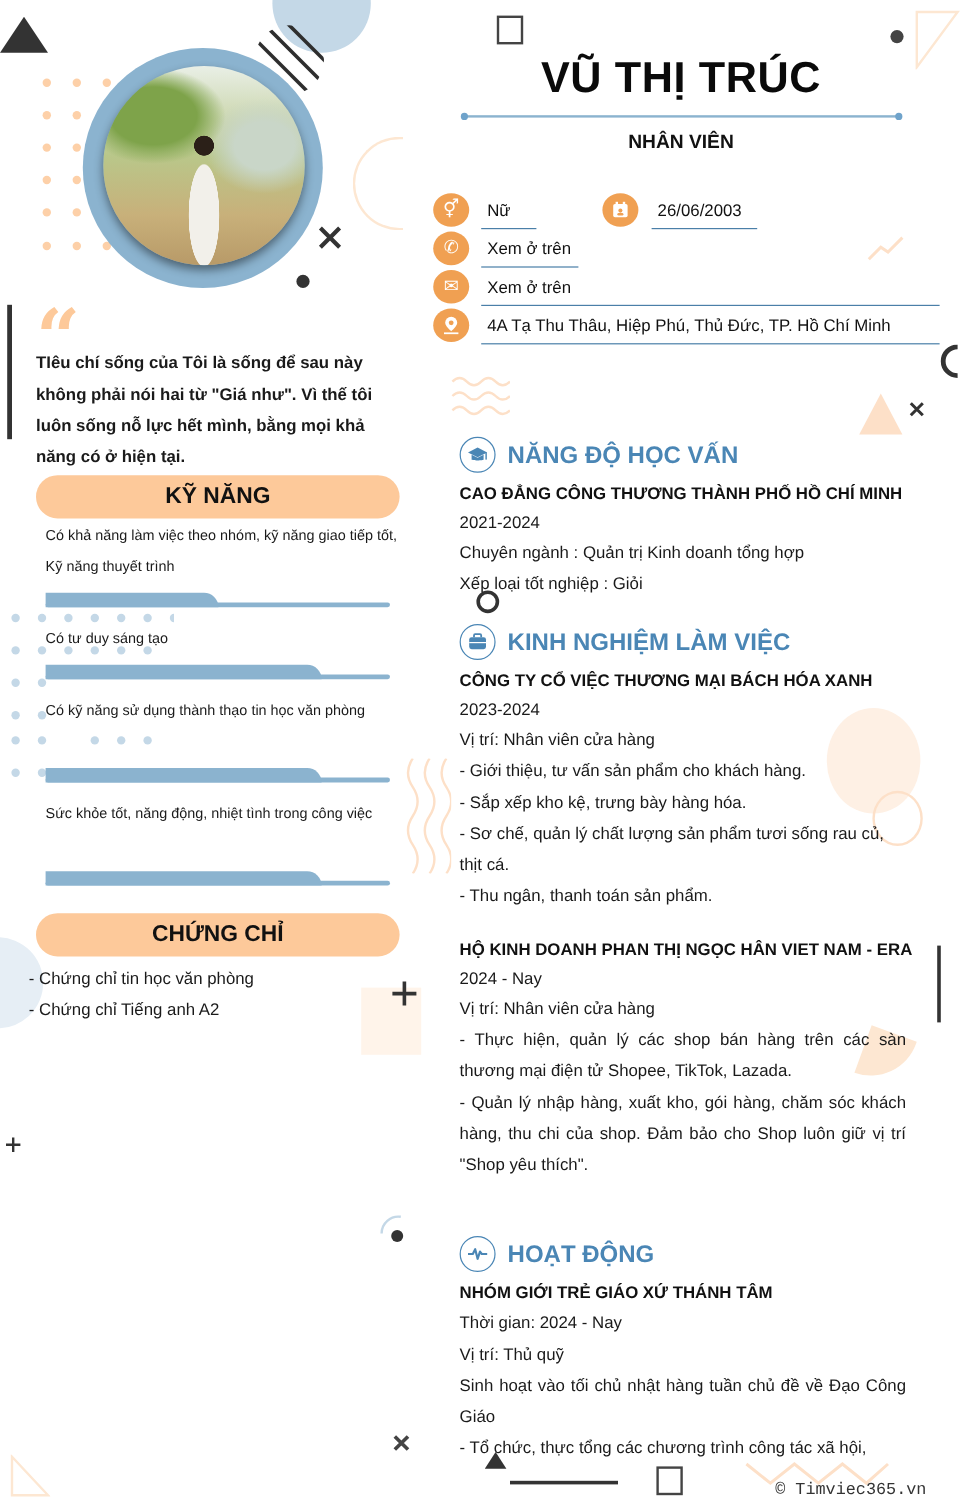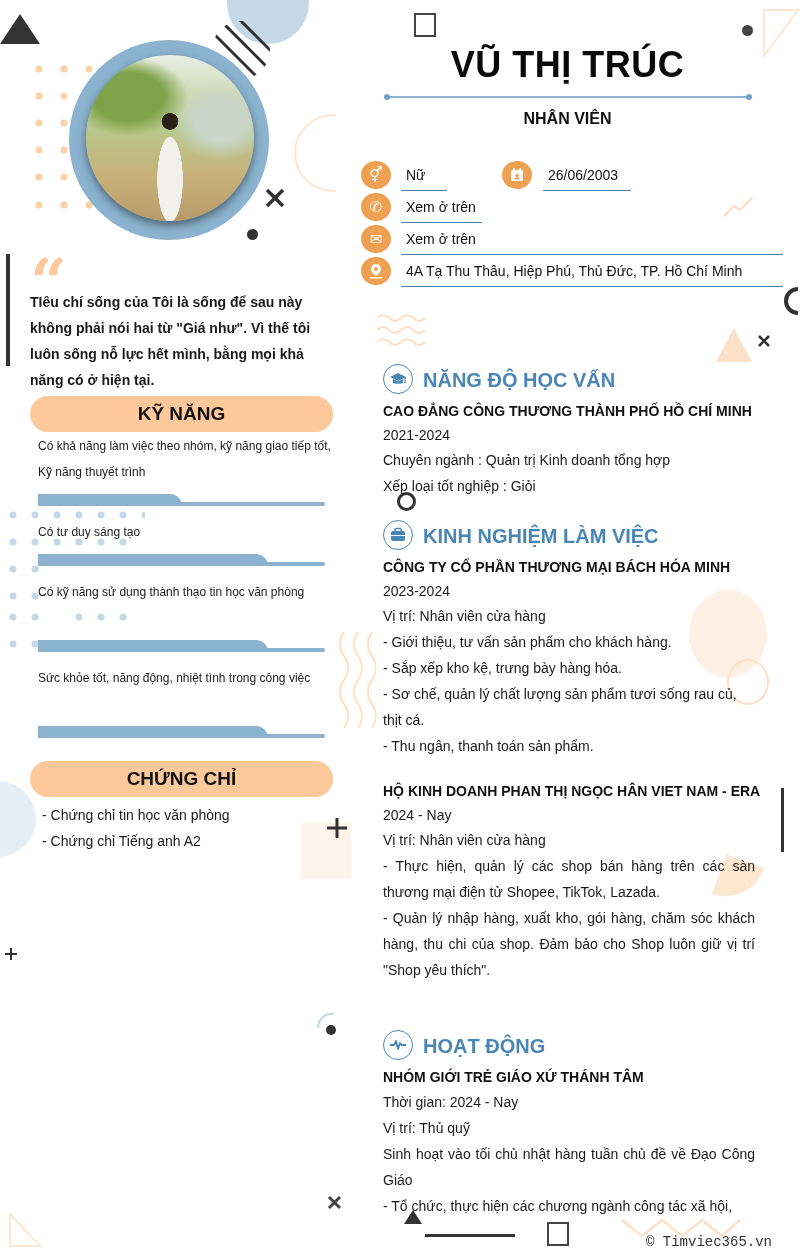--- a/index.html
+++ b/index.html
@@ -21,21 +21,21 @@
   .quote-mark { left: 30px; top: 250px; font-family: "DejaVu Serif", serif; font-size: 64px; line-height: 1; color: #fdc99a; font-weight: bold; }
   .quote-bar { left: 6px; top: 254px; width: 4px; height: 112px; background: #333; }
   .motto { left: 30px; top: 289px; width: 310px; font-size: 14px; line-height: 26px; color: #1a1a1a; font-weight: bold; }
 
   .pill { position: absolute; left: 30px; width: 303px; height: 36px; border-radius: 18px; background: #fdc99a;
           text-align: center; font-weight: bold; font-size: 19px; line-height: 36px; color: #111; }
   .skill-text { position: absolute; left: 38px; width: 300px; font-size: 12px; line-height: 26px; color: #1a1a1a; }
   .skill-bar { position: absolute; left: 38px; width: 287px; height: 12px; }
   .skill-bar .track { position: absolute; left: 0; right: 0; bottom: 0; height: 4px; background: #8bb3cf; border-radius: 2px; }
   .skill-bar .fill { position: absolute; left: 0; bottom: 0; height: 12px; background: #8bb3cf; border-top-right-radius: 12px; }
-  .cert-item { position: absolute; left: 42px; font-size: 14px; line-height: 26px; color: #1a1a1a; }
+  .cert-item { position: absolute; left: 24px; font-size: 14px; line-height: 26px; color: #1a1a1a; }
 
   
   .name { left: 385px; width: 365px; top: 44px; text-align: center; font-size: 36px; font-weight: bold; color: #0a0a0a; letter-spacing: 0.5px; }
   .name-rule { left: 386px; top: 96px; width: 364px; height: 2px; background: #8bb3cf; }
   .name-rule::before, .name-rule::after { content: ""; position: absolute; top: -2px; width: 6px; height: 6px; border-radius: 50%; background: #6fa3cb; }
   .name-rule::before { left: -2px; } .name-rule::after { right: -2px; }
   .job-title { left: 385px; width: 365px; top: 110px; text-align: center; font-size: 16px; font-weight: bold; color: #111; }
 
   .info-icon { position: absolute; width: 30px; height: 28px; border-radius: 50%; background: #f0a052; color: #fff;
                font-size: 15px; line-height: 28px; text-align: center; font-weight: bold; }
@@ -268,21 +268,21 @@
 
 <div class="sec-icon" style="left:383px;top:520px">
   <svg width="18" height="18" viewBox="0 0 18 18">
       <rect x="2" y="5" width="14" height="10" rx="2" fill="#4a86b5"></rect>
       <path d="M6 5 V3.5 C6 3 6.5 2.5 7 2.5 H11 C11.5 2.5 12 3 12 3.5 V5" fill="none" stroke="#4a86b5" stroke-width="1.5"></path>
       <rect x="2" y="9" width="14" height="1" fill="#fff"></rect>
     </svg>
 </div>
 <div class="sec-title" style="top:523px">KINH NGHIỆM LÀM VIỆC</div>
 
-<div class="r-bold" style="top:557px">CÔNG TY CỔ PHẦN THƯƠNG MẠI BÁCH HÓA MINH</div>
+<div class="r-bold" style="top:557px">CÔNG TY CỔ VIỆC THƯƠNG MẠI BÁCH HÓA XANH</div>
 <div class="r-line" style="top:578px">2023-2024</div>
 <div class="r-line" style="top:603px">Vị trí: Nhân viên cửa hàng</div>
 <div class="r-line" style="top:629px">- Giới thiệu, tư vấn sản phẩm cho khách hàng.</div>
 <div class="r-line" style="top:655px">- Sắp xếp kho kệ, trưng bày hàng hóa.</div>
 <div class="r-line" style="top:681px">- Sơ chế, quản lý chất lượng sản phẩm tươi sống rau củ, thịt cá.</div>
 <div class="r-line" style="top:733px">- Thu ngân, thanh toán sản phẩm.</div>
 
 <div class="r-bold" style="top:781px">HỘ KINH DOANH PHAN THỊ NGỌC HÂN VIET NAM - ERA</div>
 <div class="r-line" style="top:802px">2024 - Nay</div>
 <div class="r-line" style="top:827px">Vị trí: Nhân viên cửa hàng</div>
@@ -292,15 +292,15 @@
 <div class="sec-icon" style="left:383px;top:1030px">
   <svg width="18" height="18" viewBox="0 0 18 18">
       <path d="M1 9 H5 L7 5 L9 13 L11 7 L12.5 9 H17" fill="none" stroke="#4a86b5" stroke-width="1.8" stroke-linejoin="round"></path>
     </svg>
 </div>
 <div class="sec-title" style="top:1033px">HOẠT ĐỘNG</div>
 <div class="r-bold" style="top:1067px">NHÓM GIỚI TRẺ GIÁO XỨ THÁNH TÂM</div>
 <div class="r-line" style="top:1089px">Thời gian: 2024 - Nay</div>
 <div class="r-line" style="top:1115px">Vị trí: Thủ quỹ</div>
 <div class="r-line justify" style="top:1141px">Sinh hoạt vào tối chủ nhật hàng tuần chủ đề về Đạo Công Giáo</div>
-<div class="r-line" style="top:1193px">- Tổ chức, thực hiện các chương ngành công tác xã hội,</div>
+<div class="r-line" style="top:1193px">- Tổ chức, thực tổng các chương trình công tác xã hội,</div>
 
 <div class="abs footer">© Timviec365.vn</div>
 
 </body></html>

